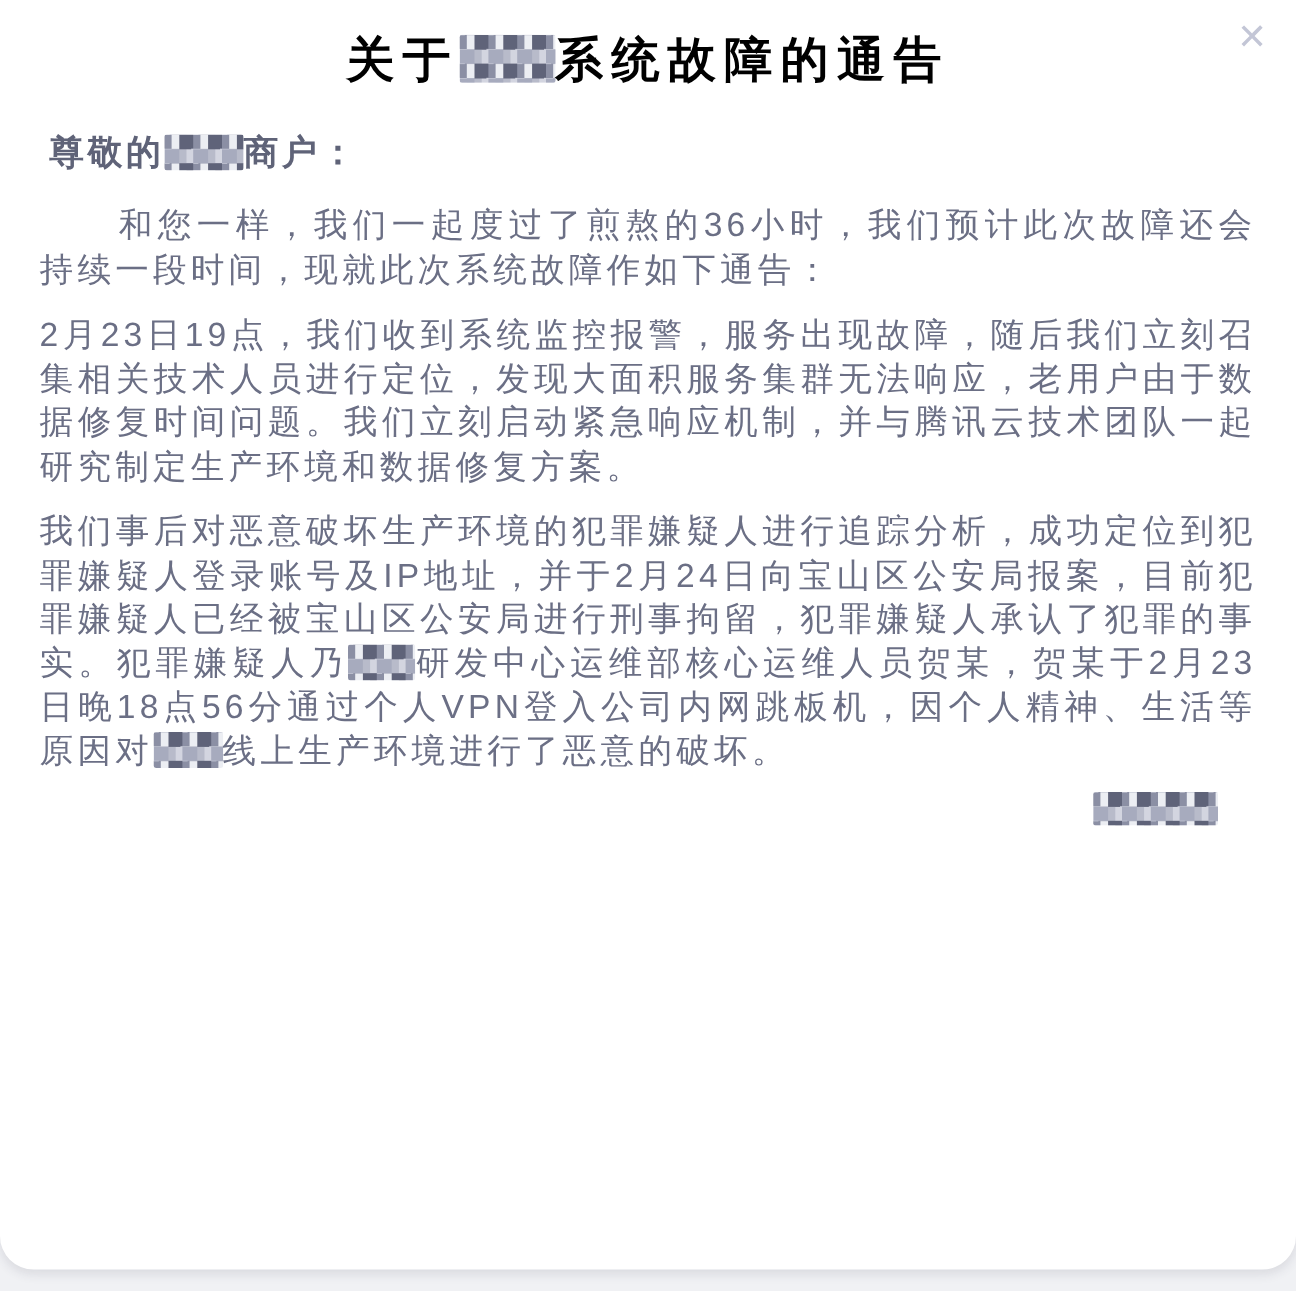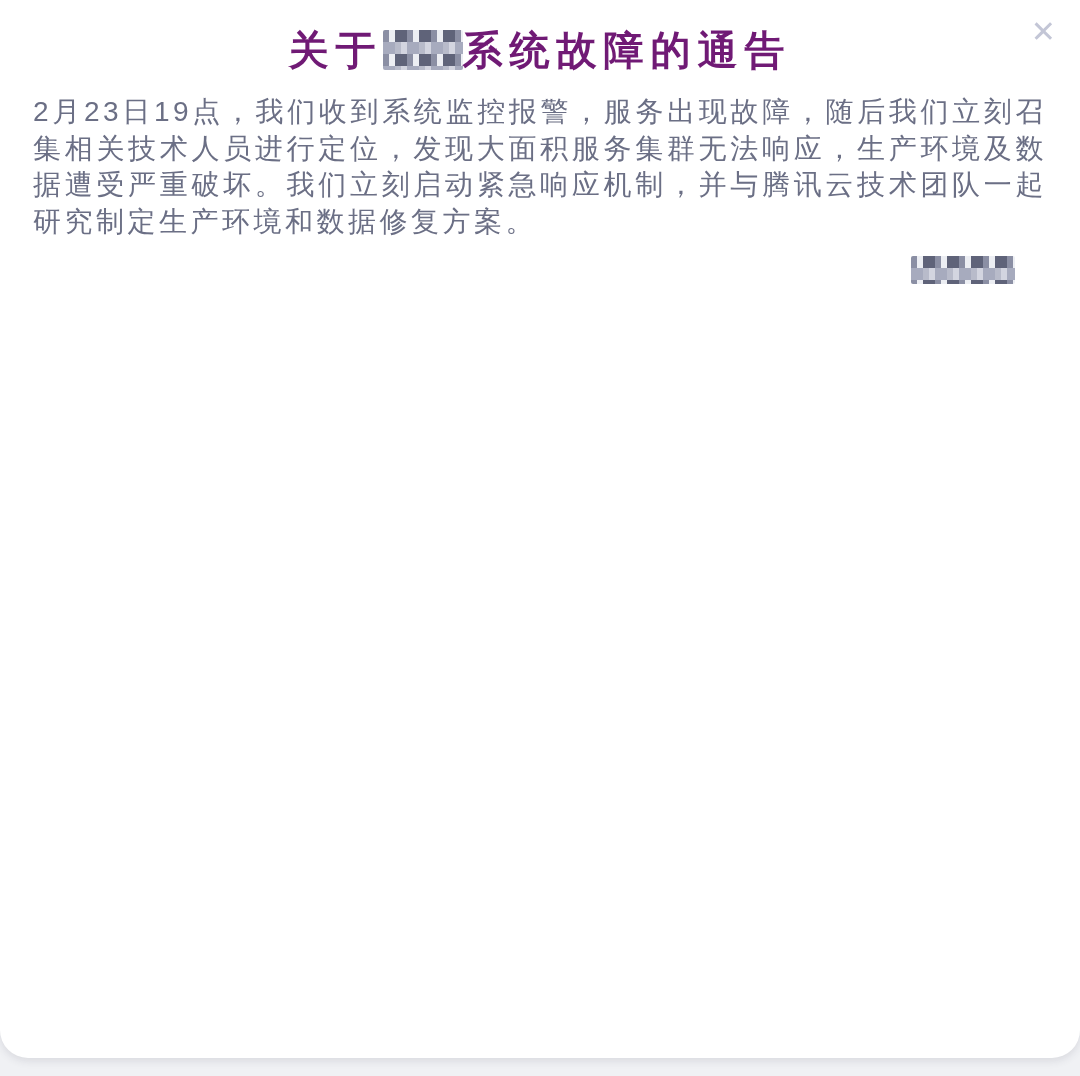--- a/index.html
+++ b/index.html
@@ -17,21 +17,21 @@
   .content { padding: 22px 33px 0 33px; color: #6b6f85; }
   .close {
     position: absolute; top: 14px; right: 24px;
     background: none; border: none; cursor: pointer;
     font-size: 30px; line-height: 36px; color: #c3c6d6;
     font-family: "Liberation Sans", sans-serif;
   }
   h1.title {
     text-align: center;
     font-size: 40px; line-height: 52px; font-weight: 700;
-    letter-spacing: 7px; color: #701a75;
+    letter-spacing: 7px; color: #000000;
     margin-top: 2px;
   }
   .greeting {
     margin-top: 32px; padding-left: 8px;
     font-size: 29px; font-weight: 700;
     letter-spacing: 3px; color: #5f6378;
   }
   .paras p {
     margin-top: 18px;
     font-size: 28px; line-height: 36.5px;
@@ -49,18 +49,21 @@
   }
   h1 .mosaic { vertical-align: -6px; }
 </style>
 </head>
 <body>
 
 <div class="card">
   <button class="close">✕</button>
   <div class="content">
     <h1 class="title"><span>关于</span><span class="mosaic" style="width: 80px; height: 40px;"></span><span>系统故障的通告</span></h1>
+    <div class="greeting"><span>尊敬的</span><span class="mosaic" style="width: 66px; height: 30px;"></span><span>商户：</span></div>
     <div class="paras">
-        <p><span>2月23日19点，我们收到系统监控报警，服务出现故障，随后我们立刻召集相关技术人员进行定位，发现大面积服务集群无法响应，生产环境及数据遭受严重破坏。我们立刻启动紧急响应机制，并与腾讯云技术团队一起研究制定生产环境和数据修复方案。</span></p>
+        <p class="indent"><span>和您一样，我们一起度过了煎熬的36小时，我们预计此次故障还会持续一段时间，现就此次系统故障作如下通告：</span></p>
+        <p><span>2月23日19点，我们收到系统监控报警，服务出现故障，随后我们立刻召集相关技术人员进行定位，发现大面积服务集群无法响应，老用户由于数据修复时间问题。我们立刻启动紧急响应机制，并与腾讯云技术团队一起研究制定生产环境和数据修复方案。</span></p>
+        <p><span>我们事后对恶意破坏生产环境的犯罪嫌疑人进行追踪分析，成功定位到犯罪嫌疑人登录账号及IP地址，并于2月24日向宝山区公安局报案，目前犯罪嫌疑人已经被宝山区公安局进行刑事拘留，犯罪嫌疑人承认了犯罪的事实。犯罪嫌疑人乃</span><span class="mosaic" style="width: 56px; height: 30px;"></span><span>研发中心运维部核心运维人员贺某，贺某于2月23日晚18点56分通过个人VPN登入公司内网跳板机，因个人精神、生活等原因对</span><span class="mosaic" style="width: 58px; height: 30px;"></span><span>线上生产环境进行了恶意的破坏。</span></p>
       </div>
     <div class="signature"><span class="mosaic" style="width: 104px; height: 28px;"></span></div>
   </div>
 </div>
 
 </body></html>

